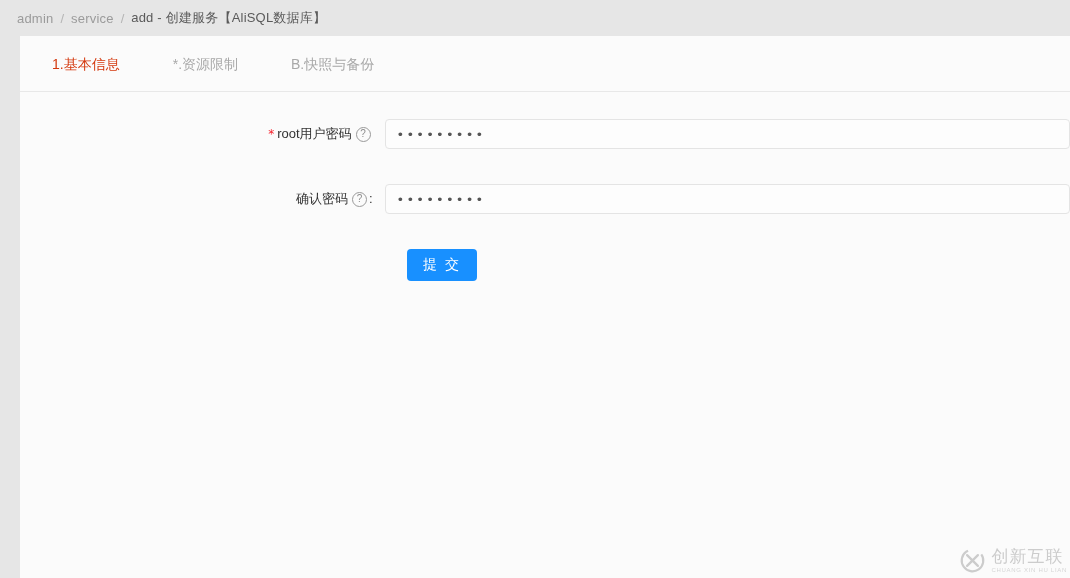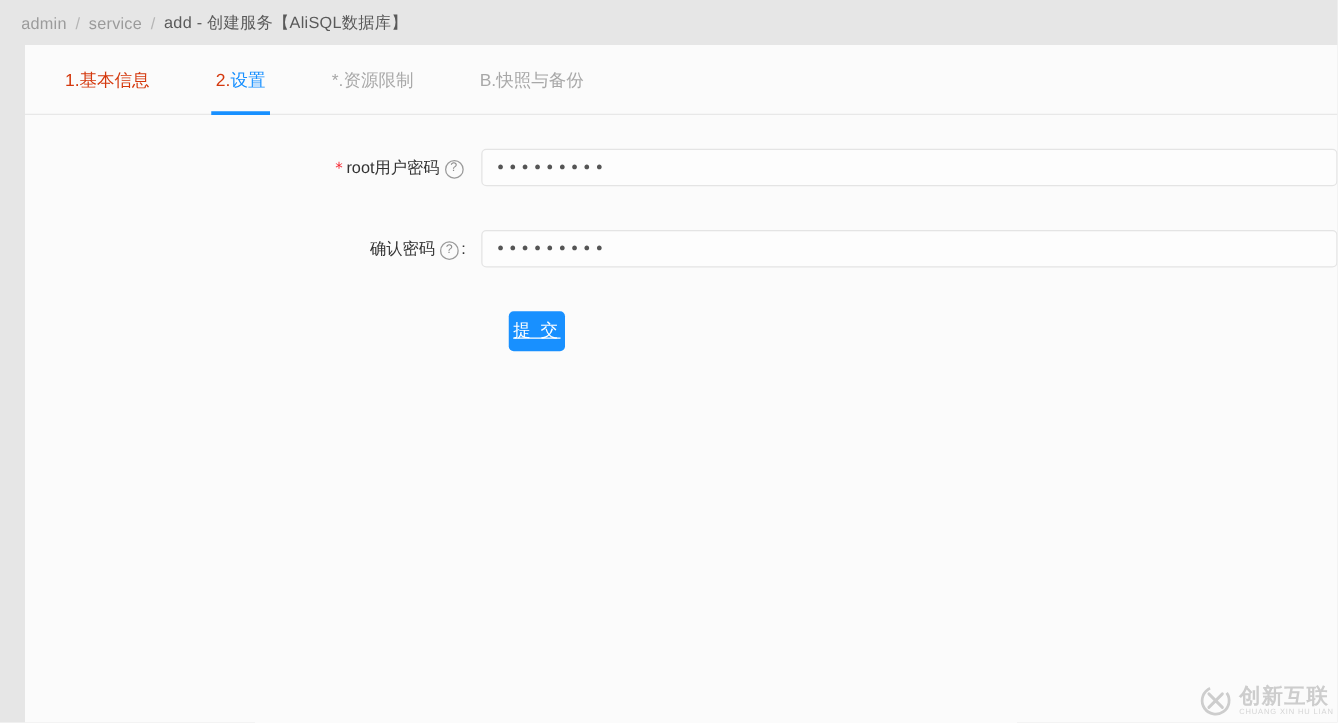--- a/index.html
+++ b/index.html
@@ -156,27 +156,26 @@
     display: flex;
     margin-top: 28px;
   }
   .btn-spacer { width: 387px; }
   .btn-submit {
     background: #1890ff;
     border: none;
     border-radius: 4px;
     color: #fff;
     font-size: 14px;
-    width: 45px;
+    width: 70px;
     height: 32px;
     cursor: pointer;
     font-family: "Liberation Sans", sans-serif;
     letter-spacing: 2px;
     padding: 0;
-    text-decoration: underline;
   }
 
   
   .watermark {
     position: absolute;
     right: 3px;
     bottom: 4px;
     display: flex;
     align-items: center;
     opacity: .62;
@@ -186,21 +185,21 @@
     width: 27px;
     height: 27px;
     margin-right: 5px;
     flex: none;
   }
   .wm-text-cn {
     font-size: 17px;
     color: #b0b0b0;
     letter-spacing: 1px;
     line-height: 18px;
-    font-weight: bold;
+    font-weight: normal;
   }
   .wm-text-en {
     font-size: 6px;
     color: #bdbdbd;
     letter-spacing: .7px;
     line-height: 8px;
   }
 </style>
 </head>
 <body>
@@ -210,23 +209,20 @@
   <span class="crumb-sep">/</span>
   <span class="crumb">service</span>
   <span class="crumb-sep">/</span>
   <span class="crumb-current">add - 创建服务【AliSQL数据库】</span>
 </div>
 
 <div class="panel">
 
   <div class="tabs">
     <div class="tab first">1.基本信息</div>
-    <div class="tab active">
-      <span class="tab-num">2.</span><span>设置</span>
-    </div>
     <div class="tab">*.资源限制</div>
     <div class="tab">B.快照与备份</div>
   </div>
 
   <div class="form">
 
     <div class="form-row">
       <div class="form-label">
         <span class="req-star">*</span><span>root用户密码</span><span class="help-icon">?</span><span></span>
       </div>

